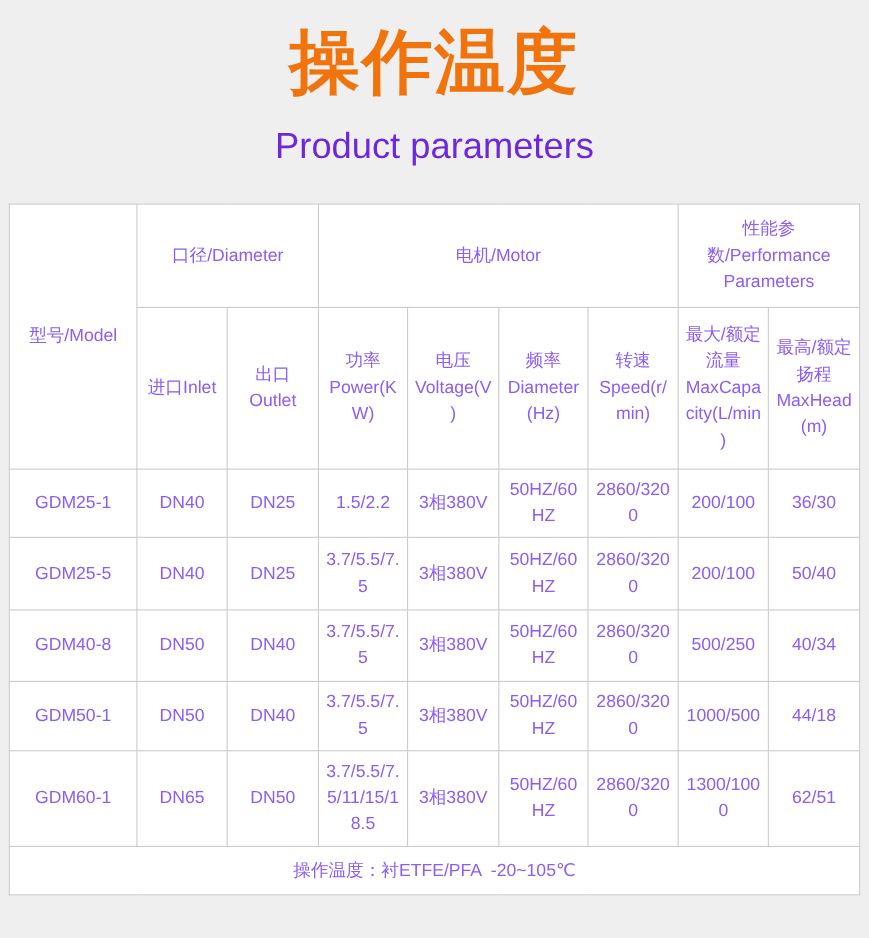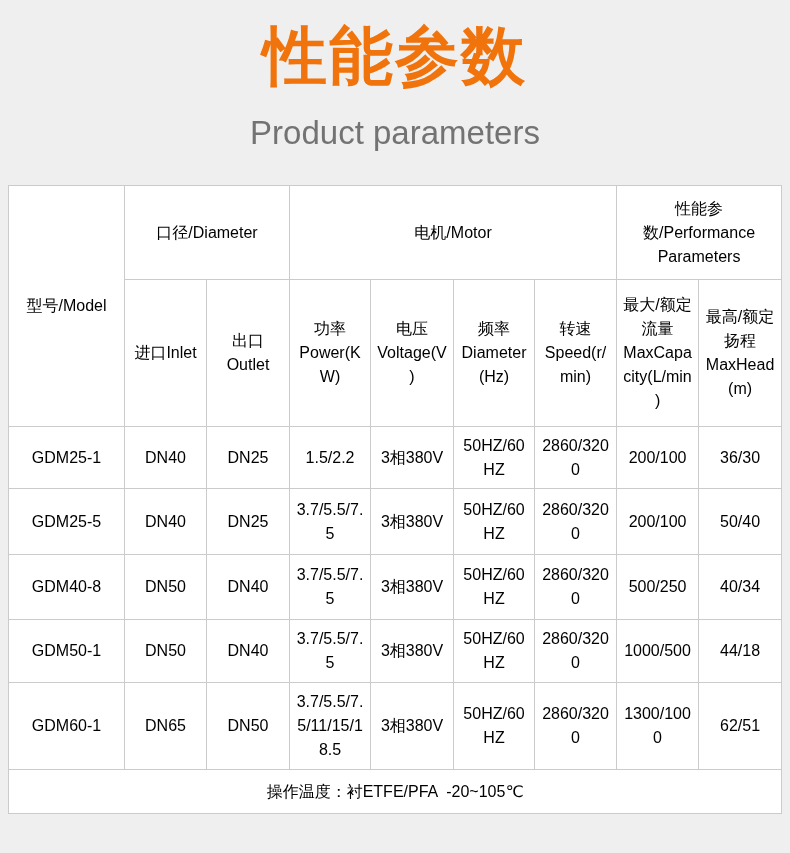--- a/index.html
+++ b/index.html
@@ -22,37 +22,37 @@
     font-weight: 700;
     letter-spacing: 2px;
     color: #f0730c;
   }
   .title-en {
     margin-top: 22px;
     text-align: center;
     font-size: 33px;
     line-height: 38px;
     font-weight: 500;
-    color: #737373;
+    color: #6d28d9;
   }
   table.params {
     margin: 33px 8px 0 8px;
     width: 773px;
     border-collapse: collapse;
     background: #ffffff;
     table-layout: fixed;
     border: 1px solid #a9adb5;
   }
   table.params th,
   table.params td {
     border: 1px solid #cbcbcb;
     font-size: 16px;
     line-height: 24px;
     font-weight: 400;
-    color: #000000;
+    color: #8b5cf6;
     text-align: center;
     vertical-align: middle;
     padding: 2px 5px;
     overflow-wrap: break-word;
     word-wrap: break-word;
   }
   tr.head-groups th { height: 94px; }
   tr.head-sub th { height: 147px; }
   th.group-wide { padding: 2px 10px; }
   tr.r0 td { height: 62px; }
@@ -60,21 +60,21 @@
   tr.r2 td { height: 65px; }
   tr.r3 td { height: 63px; }
   tr.r4 td { height: 87px; }
   tr.foot td { height: 44px; white-space: pre-wrap; }
 </style>
 </head>
 <body>
 
 <div class="page">
 
-  <div class="title-zh">性能参数</div>
+  <div class="title-zh">操作温度</div>
   <div class="title-en">Product parameters</div>
 
   <table class="params">
     <colgroup>
       <col style="width:116px">
       <col style="width:82px">
       <col style="width:83px">
       <col style="width:81px">
       <col style="width:83px">
       <col style="width:81px">

